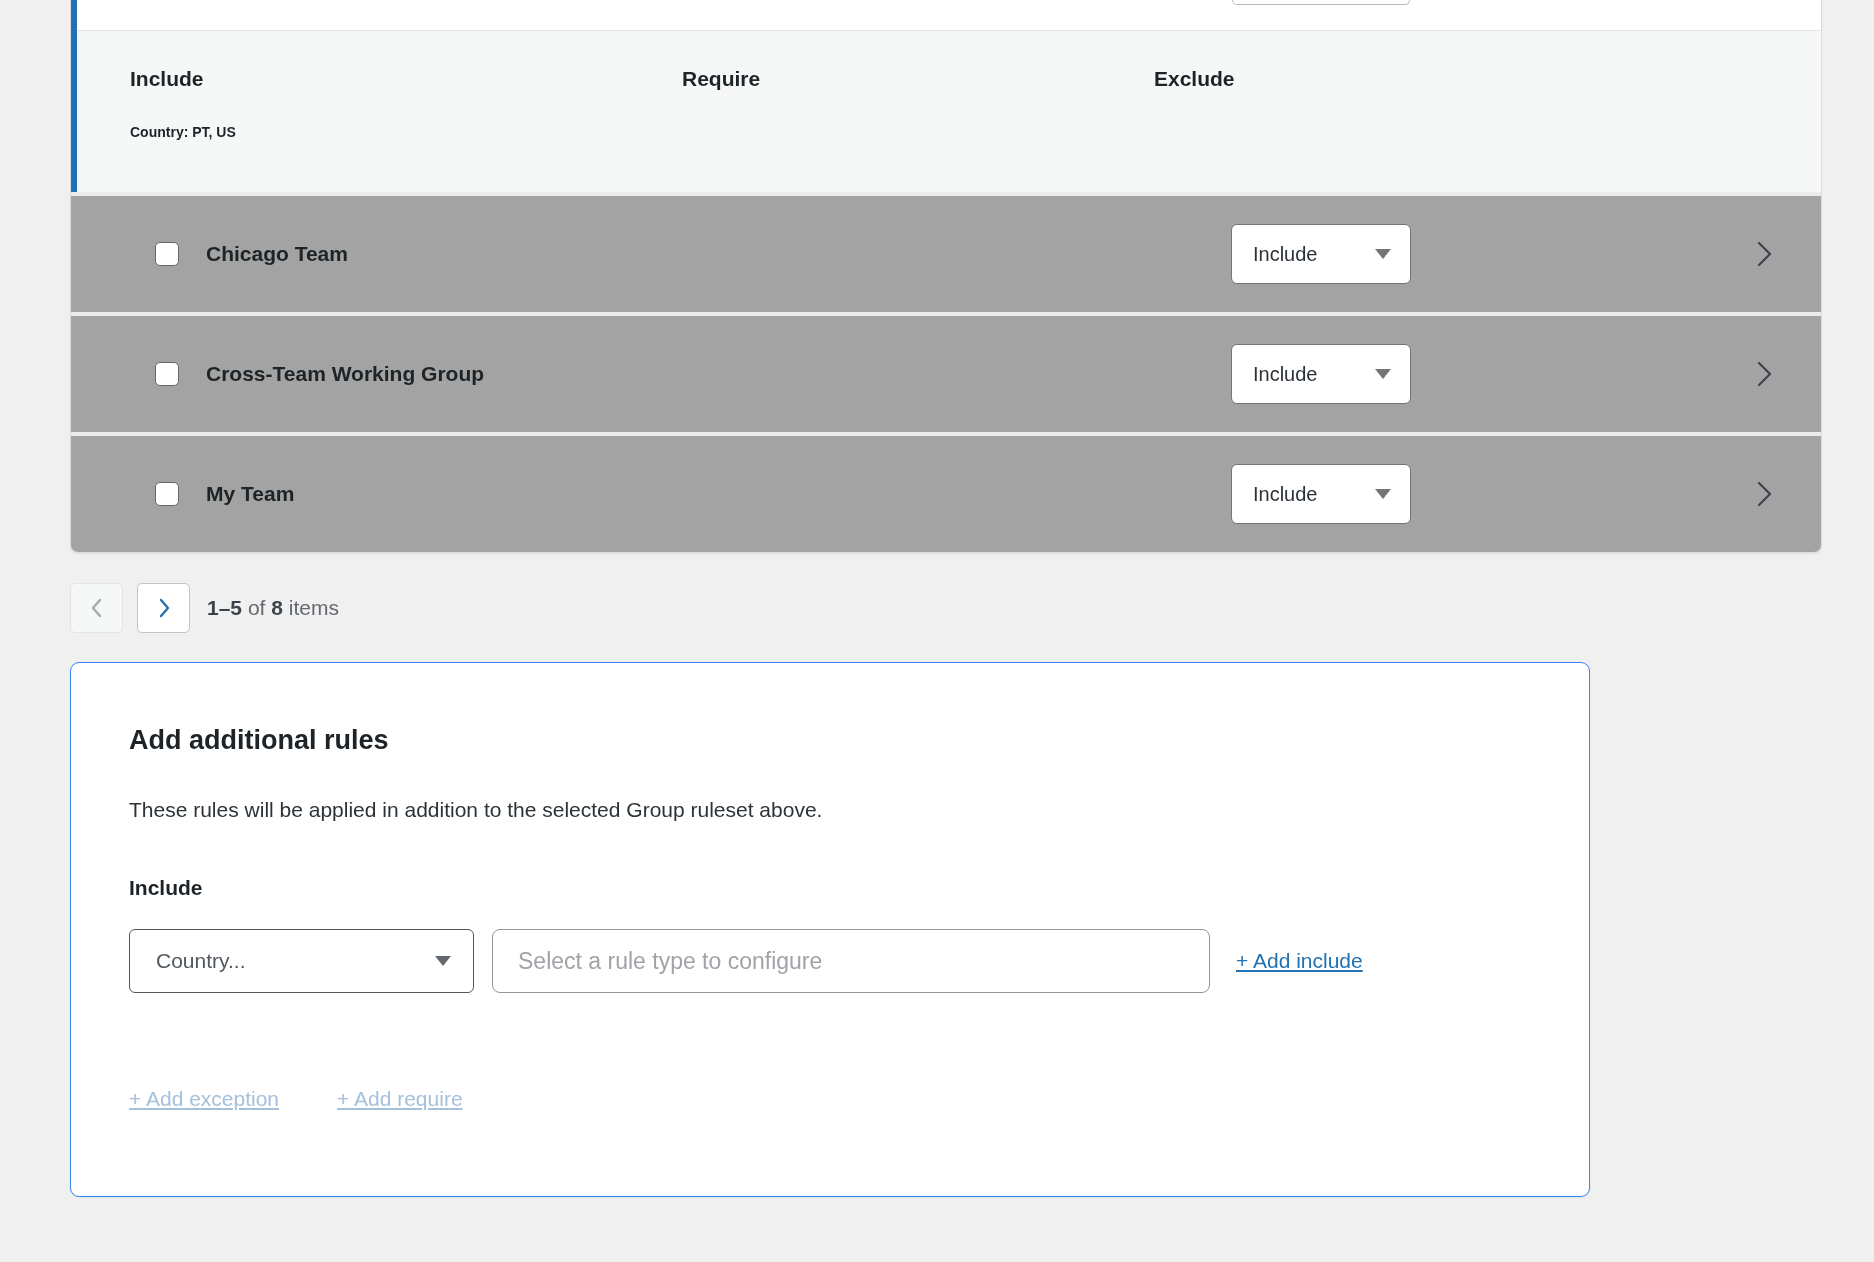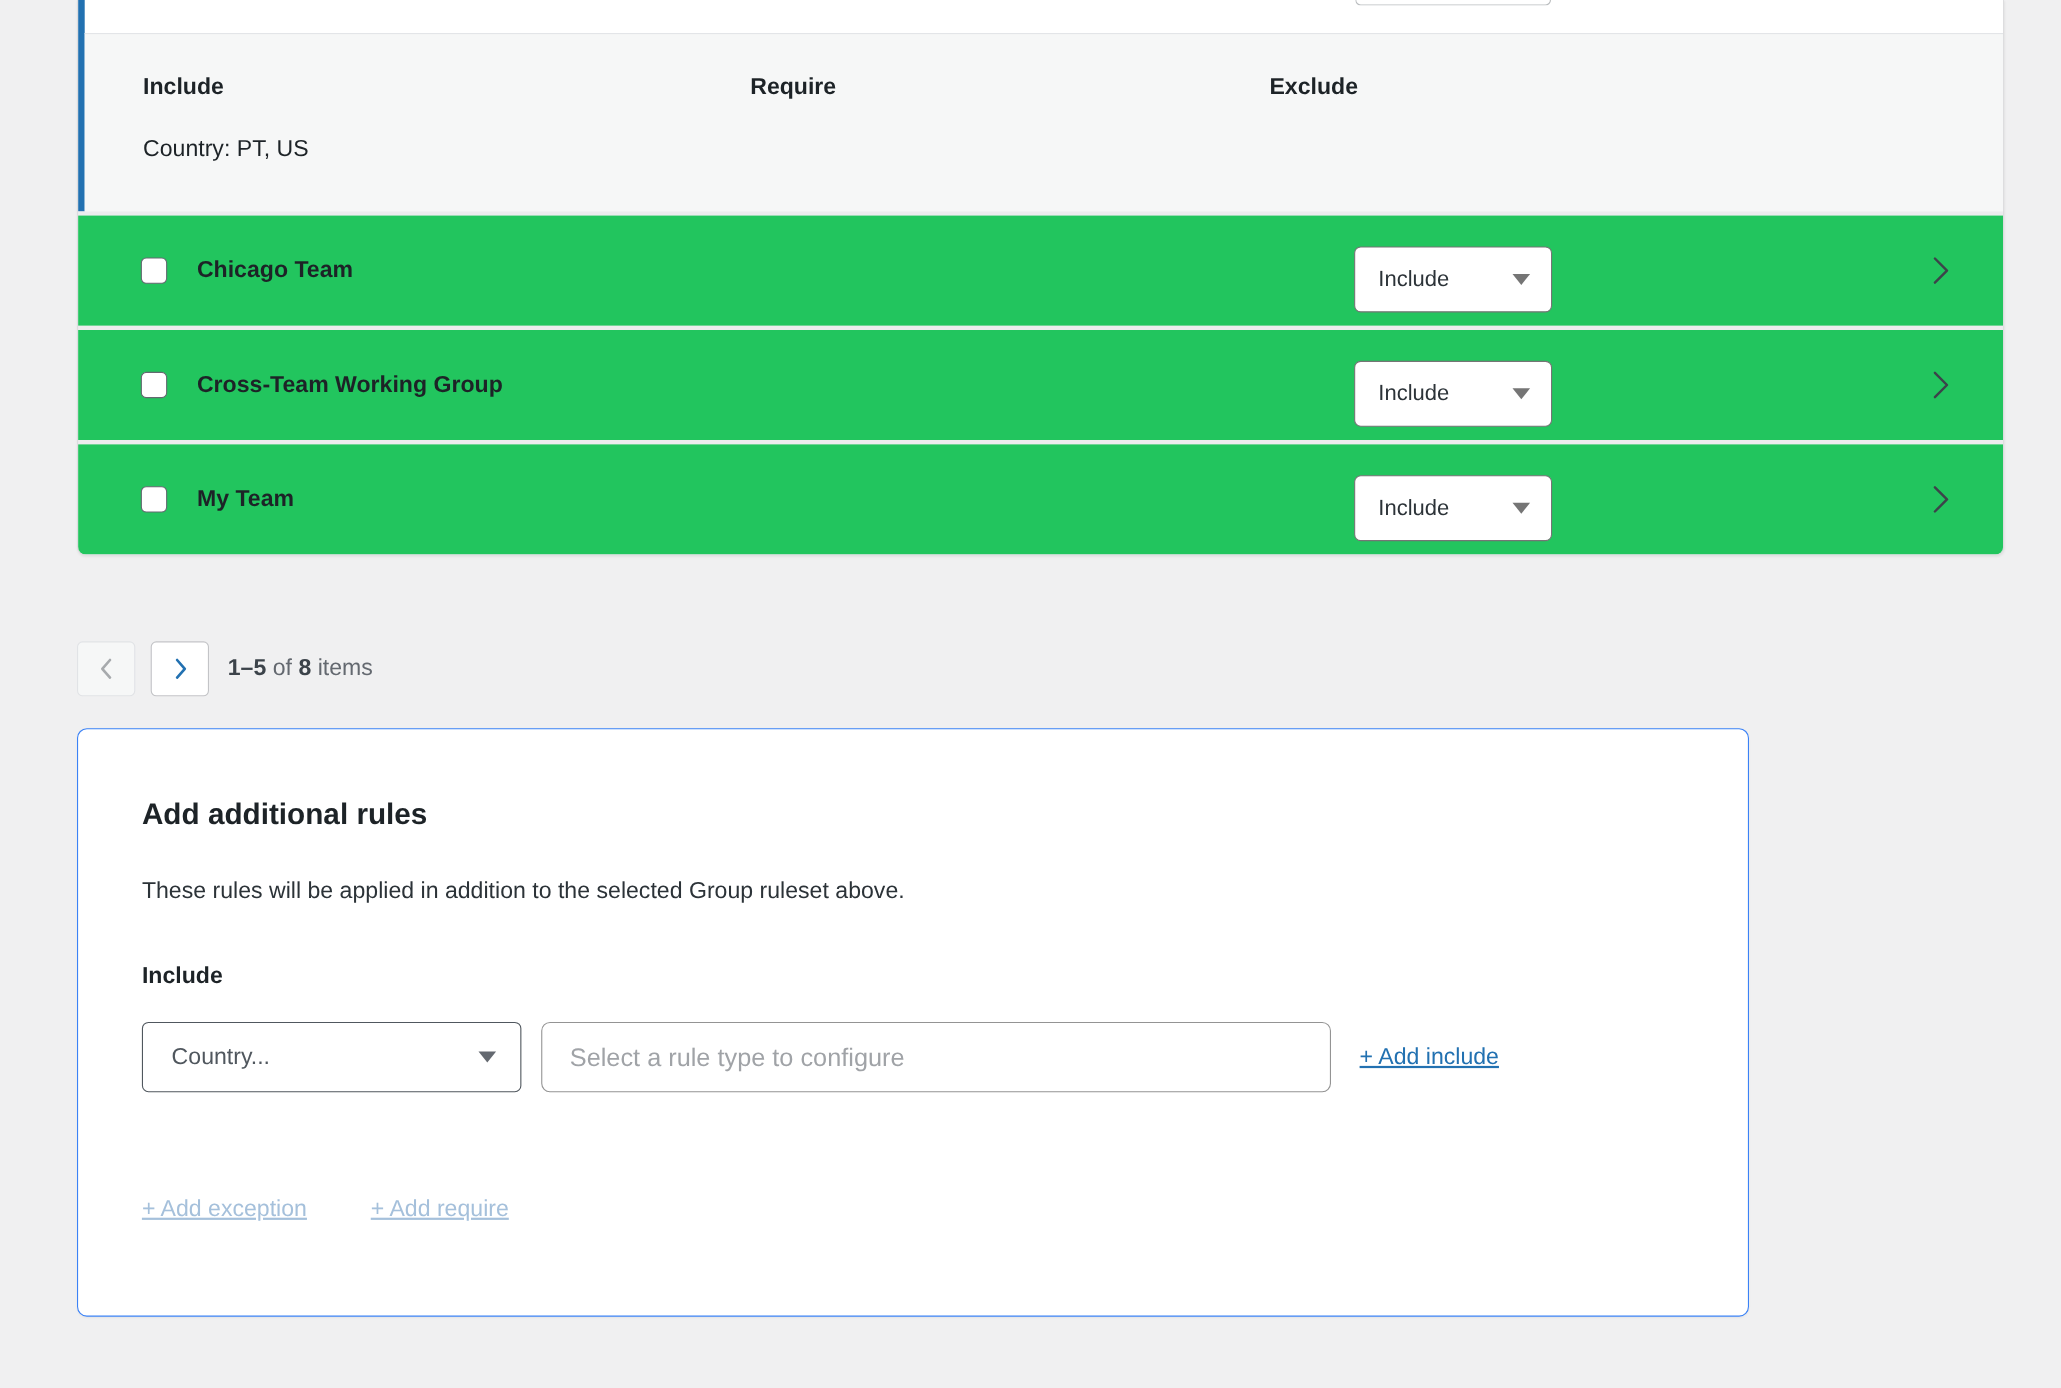--- a/index.html
+++ b/index.html
@@ -30,25 +30,25 @@
     background:#fff;
   }
   .ruleset-panel {
     position:absolute; top:30px; left:0; right:0; bottom:0;
     background:#f6f7f7; border-top:1px solid #e3e5e8;
   }
   .col-header { position:absolute; top:36px; font-size:21px; font-weight:700; color:#1d2327; }
   .col-include { left:53px; }
   .col-require { left:605px; }
   .col-exclude { left:1077px; }
-  .col-value { position:absolute; top:93px; left:53px; font-size:21px; color:#1d2327; }
+  .col-value { position:absolute; top:93px; left:53px; font-size:14px; color:#1d2327;font-weight:bold; }
 
   .group-row {
-    position:relative; height:100px; background:#22c55e;
-    display:flex; align-items:center; padding-left:57px; margin-bottom:4px;
+    position:relative; height:116px; background:#a3a3a3;
+    display:flex; align-items:center; padding-left:84px; margin-bottom:4px;
   }
   .group-row:last-child { margin-bottom:0; }
   .checkbox {
     width:24px; height:24px; background:#fff;
     border:1.5px solid #646970; border-radius:5px; flex:0 0 auto;
   }
   .row-label { margin-left:27px; font-size:21px; font-weight:700; color:#1d2327; }
   .row-select {
     position:absolute; left:1160px; top:28px; width:180px; height:60px;
     background:#fff; border:1.5px solid #757575; border-radius:6px;

